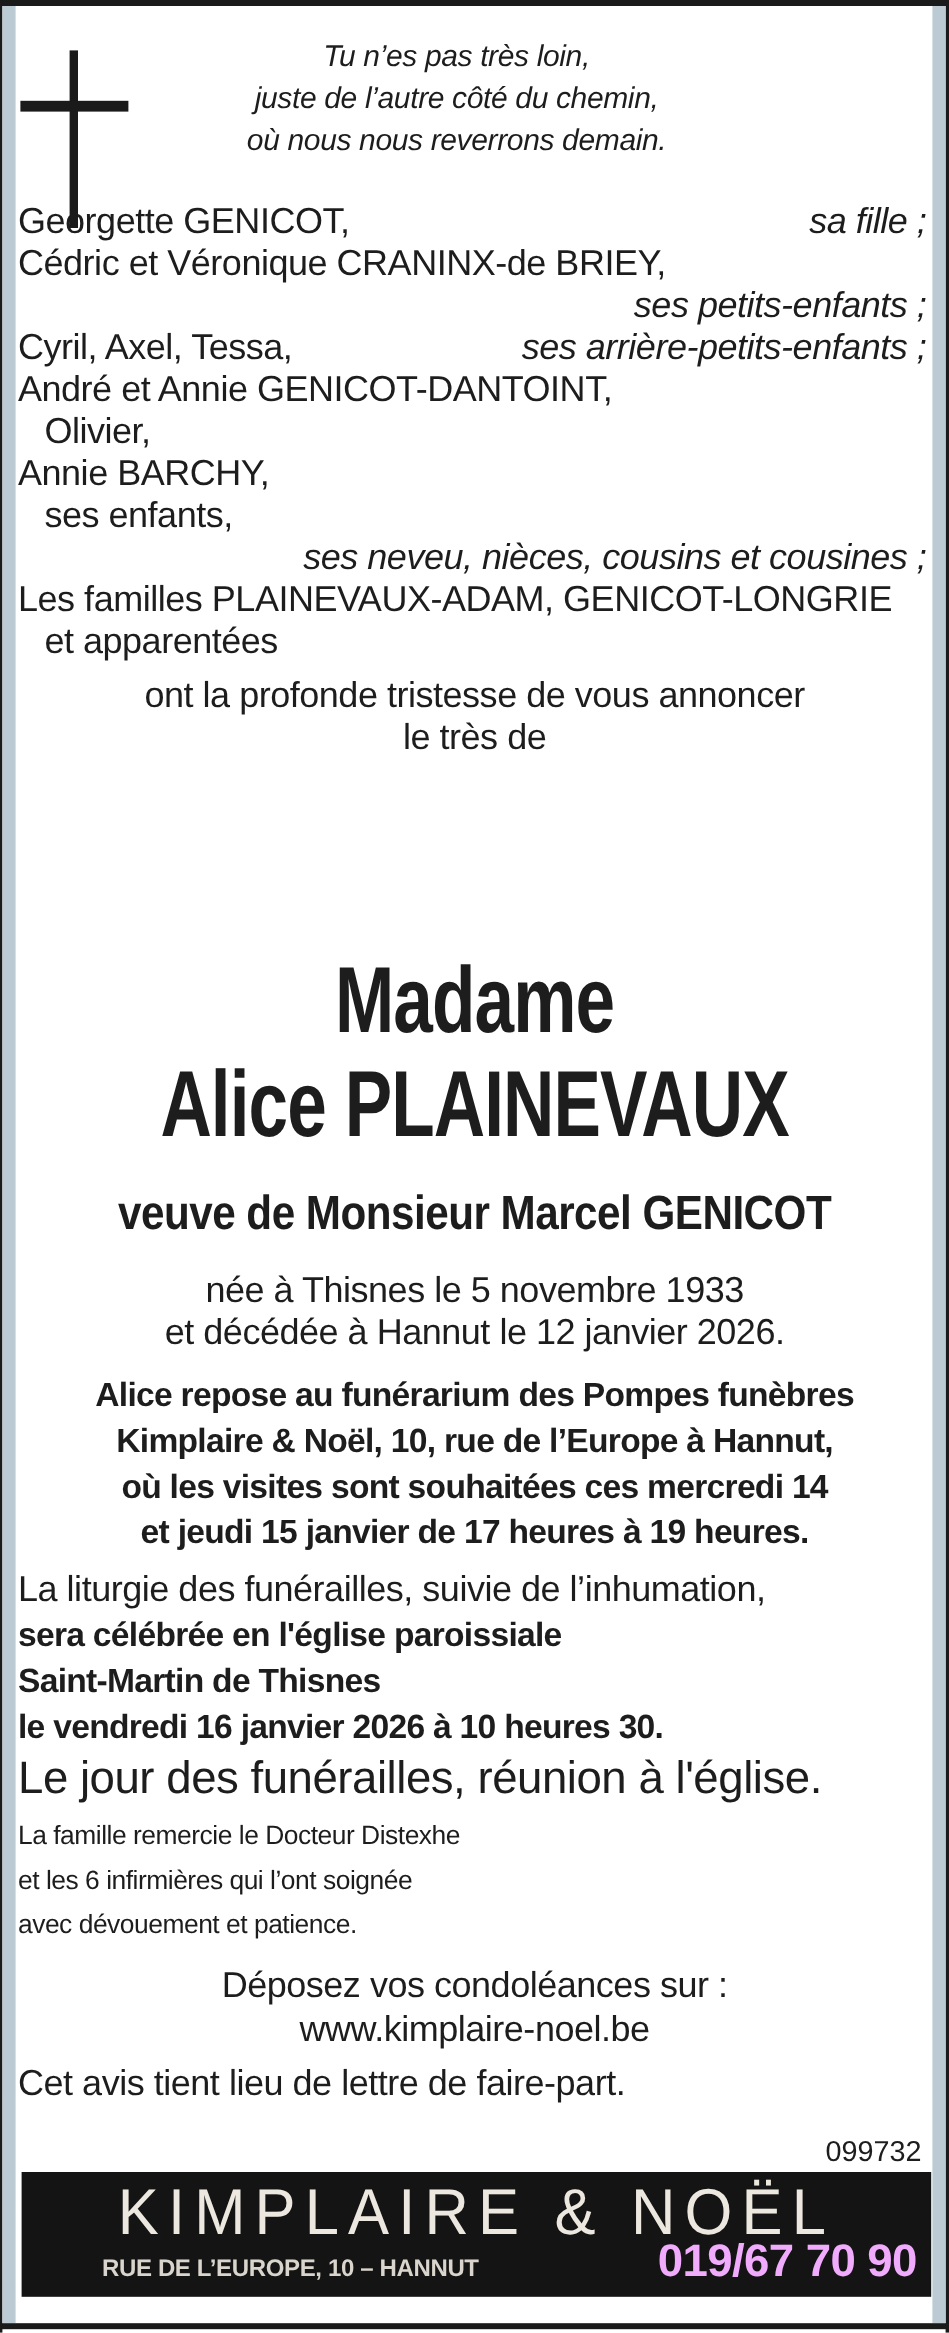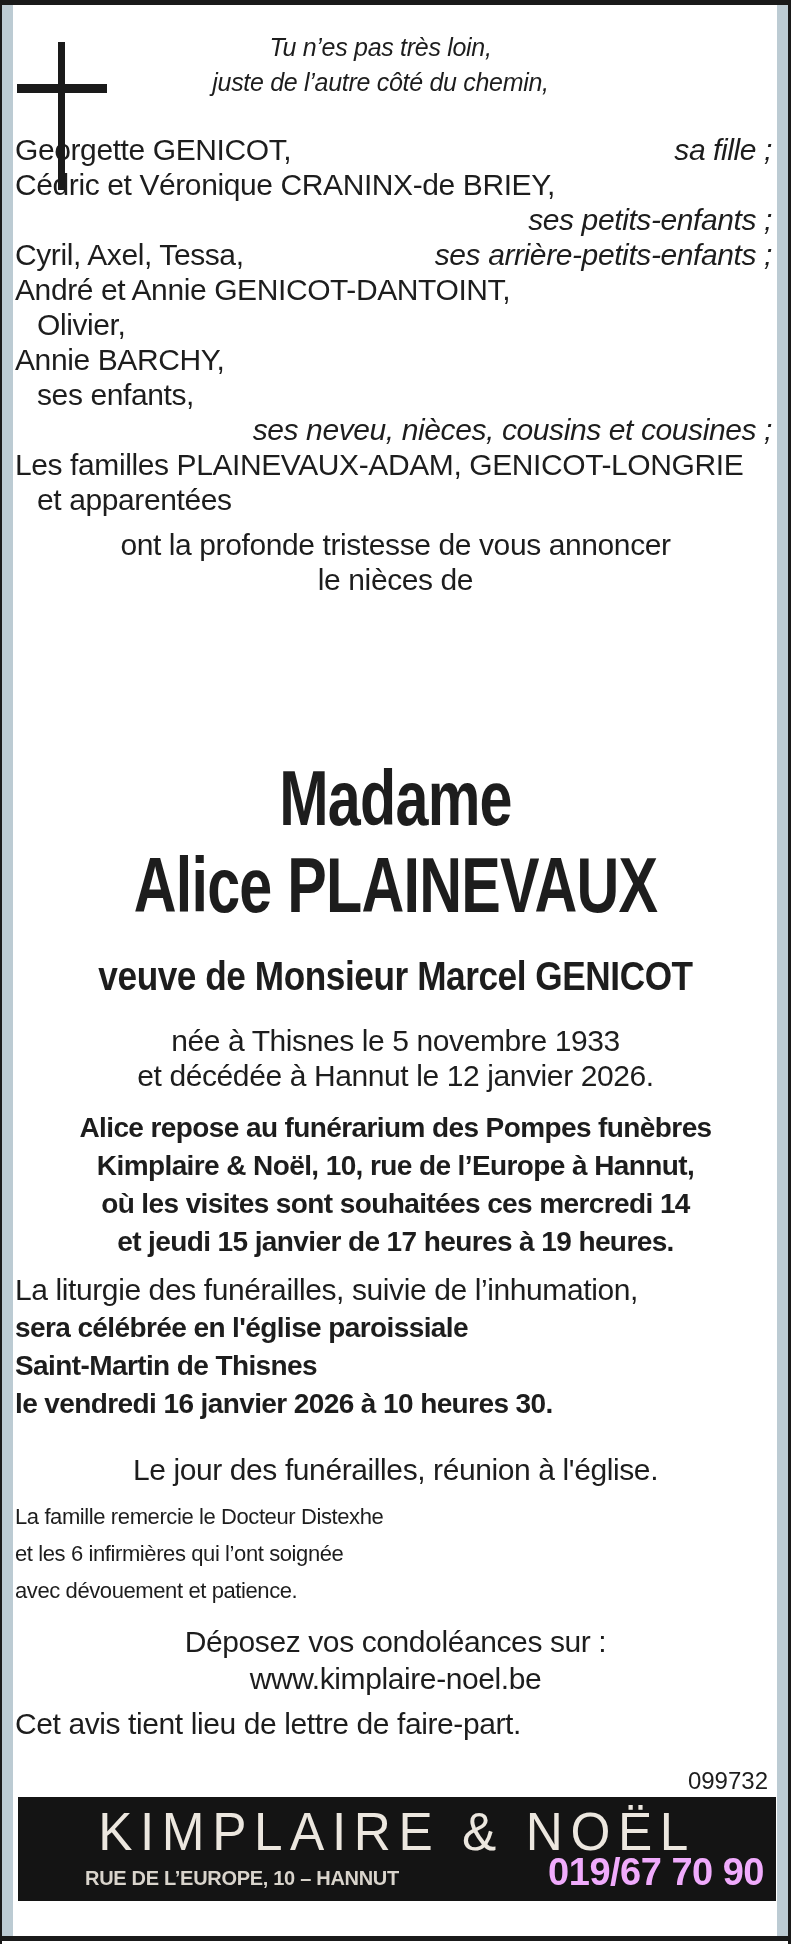--- a/index.html
+++ b/index.html
@@ -35,21 +35,21 @@
 
   .big-title{margin-top:158px;text-align:center;font-weight:bold;font-size:78px;line-height:87px;
              letter-spacing:-1px;transform:scaleX(0.76);transform-origin:50% 0;}
   .relation{margin-top:24px;text-align:center;font-weight:bold;font-size:40px;line-height:46px;
             transform:scaleX(0.88);transform-origin:50% 0;letter-spacing:-0.5px;}
   .vitals{margin-top:24px;text-align:center;font-size:30px;line-height:35px;letter-spacing:-0.4px;}
 
   .repose{margin-top:16px;text-align:center;font-weight:bold;font-size:28px;line-height:38px;letter-spacing:-0.6px;}
   .liturgy{margin-top:10px;font-size:30px;line-height:38px;letter-spacing:-0.4px;}
   .liturgy .b{font-weight:bold;font-size:28px;letter-spacing:-0.6px;}
-  .reunion{margin-top:29px;text-align:center;font-size:30px;line-height:35px;letter-spacing:-0.4px;}
+  .reunion{margin-top:7px;text-align:left;font-size:38px;line-height:35px;letter-spacing:-0.4px;}
   .thanks{margin-top:11px;font-size:22px;line-height:37px;letter-spacing:-0.4px;}
   .condolences{margin-top:14px;text-align:center;font-size:30px;line-height:37px;letter-spacing:-0.4px;}
   .notice-line{margin-top:8px;text-align:left;font-size:30px;line-height:37px;letter-spacing:-0.4px;}
   .reference{margin-top:26px;text-align:right;font-size:24px;line-height:26px;padding-right:8px;}
 
   .banner{margin-top:3px;margin-left:3px;width:758px;height:104px;background:#141414;position:relative;}
   .banner-name{padding-top:4px;text-align:center;color:#ece7df;font-size:54px;line-height:60px;
                letter-spacing:8px;transform:scaleX(0.95);transform-origin:50% 0;white-space:nowrap;}
   .banner-bottom{position:absolute;left:22px;right:12px;bottom:7px;display:flex;
                  justify-content:space-between;align-items:baseline;margin-left:45px;}
@@ -69,20 +69,21 @@
 <div class="content">
 
   <div class="cross">
     <div class="cross-v"></div>
     <div class="cross-h"></div>
   </div>
 
   <div class="epitaph">
     <div>Tu n’es pas très loin,</div>
     <div>juste de l’autre côté du chemin,</div>
+    <div>où nous nous reverrons demain.</div>
   </div>
 
   <div class="family">
     <div class="frow">
       <span class="fl">Georgette GENICOT,</span>
       <span class="fr">sa fille ;</span>
     </div>
     <div class="frow">
       <span class="fl">Cédric et Véronique CRANINX-de BRIEY,</span>
       <span class="fr"></span>
@@ -120,21 +121,21 @@
       <span class="fr"></span>
     </div>
     <div class="frow ind">
       <span class="fl">et apparentées</span>
       <span class="fr"></span>
     </div>
   </div>
 
   <div class="announce">
     <div>ont la profonde tristesse de vous annoncer</div>
-    <div>le nièces de</div>
+    <div>le très de</div>
   </div>
 
   <div class="big-title">
     <div>Madame</div>
     <div>Alice PLAINEVAUX</div>
   </div>
 
   <div class="relation">veuve de Monsieur Marcel GENICOT</div>
 
   <div class="vitals">

